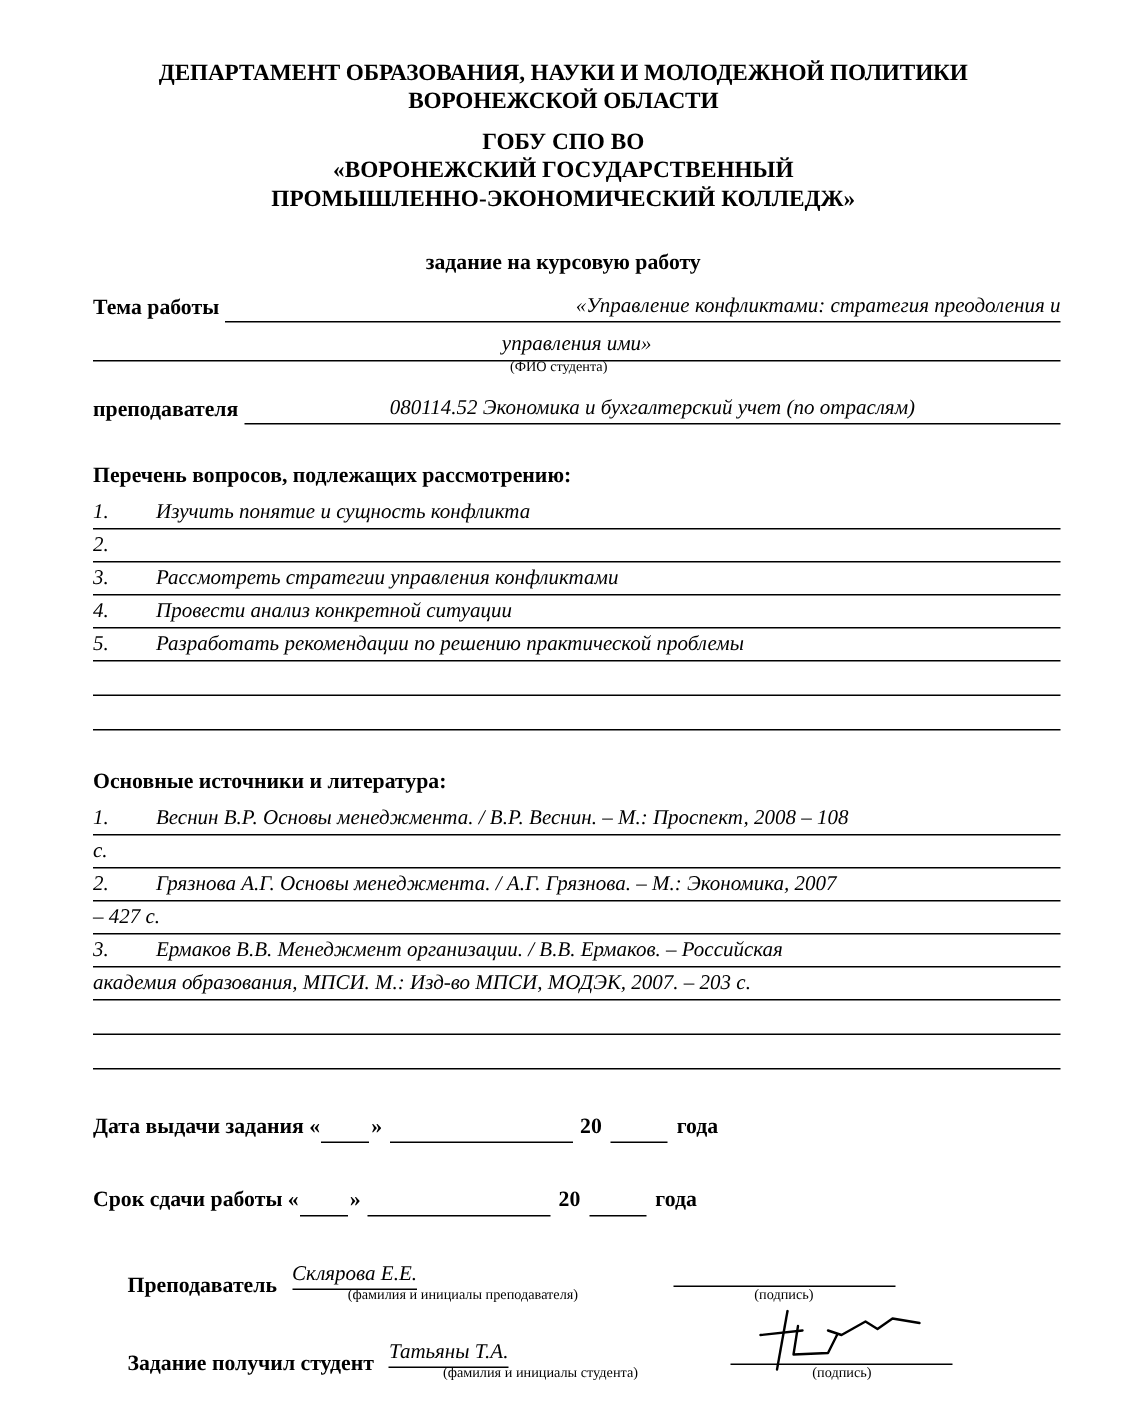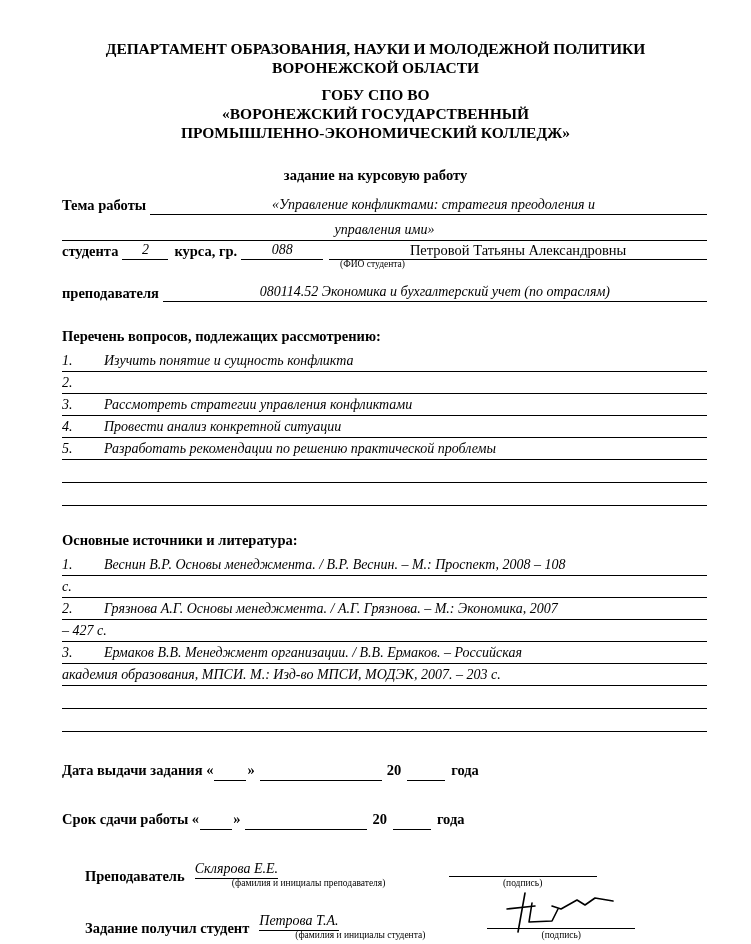--- a/index.html
+++ b/index.html
@@ -71,21 +71,21 @@
     padding-bottom: 2px;
   }
   .fill {
     flex: 1 1 auto;
     border-bottom: 1.3px solid #000;
     min-width: 4px;
     padding-bottom: 2px;
     text-align: center;
   }
   .fill.left {
-    text-align: center;
+    text-align: right;
     padding-left: 10px;
   }
   .under {
     border-bottom: 1.3px solid #000;
     padding-bottom: 2px;
     text-align: center;
     font-style: italic;
     font-size: 14px;
   }
 
@@ -241,27 +241,20 @@
   <div class="body-area">
 
     <div class="row">
       <span class="lbl">Тема работы</span>
       <span class="fill left hand">«Управление конфликтами: стратегия преодоления и</span>
     </div>
     <div class="topic-line2">
       <span class="fill hand">управления ими»</span>
     </div>
 
-    <div class="row">
-      <span class="lbl">студента</span>
-      <span class="under" style="width:46px;">2</span>
-      <span class="lbl" style="padding-left:6px;">курса, гр.</span>
-      <span class="under" style="width:82px;">088</span>
-      <span class="fill" style="margin-left:6px;">Петровой  Татьяны  Александровны</span>
-    </div>
     <div class="caption-row">
       <span class="caption" style="left:278px;">(ФИО студента)</span>
     </div>
 
     <div class="row" style="margin-top:12px;">
       <span class="lbl">преподавателя</span>
       <span class="fill hand">080114.52 Экономика и бухгалтерский учет (по отраслям)</span>
     </div>
 
     <div class="section-head">Перечень вопросов, подлежащих рассмотрению:</div>
@@ -347,21 +340,21 @@
       <span class="sig-gap"></span>
       <span class="sig-field teacher-sign">
         <span class="sig-blank" style="display:block;"></span>
         <span class="sig-cap" style="display:block;">(подпись)</span>
       </span>
     </div>
 
     <div class="sig-row" style="margin-top:20px;">
       <span class="sig-lbl">Задание получил студент</span>
       <span class="sig-field student-name">
-        <span class="sig-name">Петрова Т.А.</span>
+        <span class="sig-name">Татьяны Т.А.</span>
         <span class="sig-cap" style="display:block;">(фамилия и инициалы студента)</span>
       </span>
       <span class="sig-gap"></span>
       <span class="sig-field student-sign">
         <span class="sig-blank" style="display:block;"></span>
         <span class="sig-cap" style="display:block;">(подпись)</span>
         <svg class="handwritten-sig" width="142" height="46" viewBox="0 0 142 46">
           <g fill="none" stroke="#000" stroke-width="1.6" stroke-linecap="round" stroke-linejoin="round">
             <path d="M30 1 L23 40"></path>
             <path d="M12 17 L40 14"></path>

